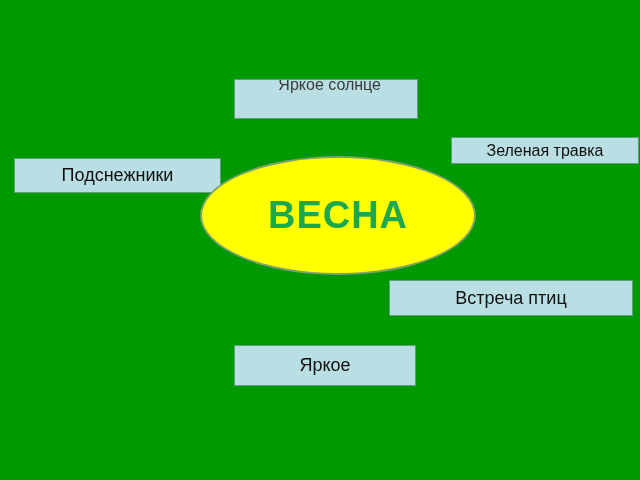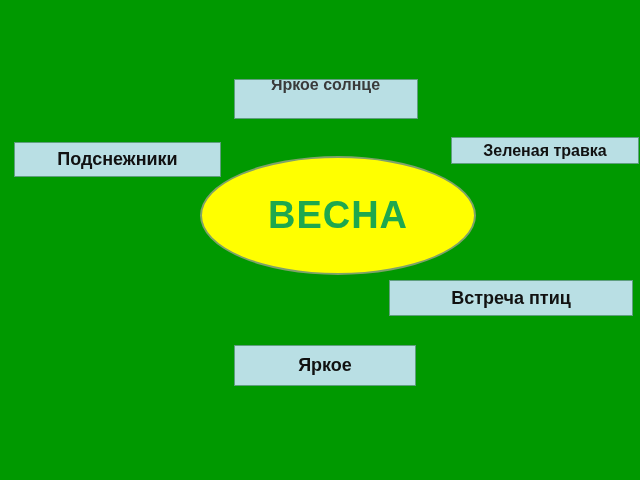--- a/index.html
+++ b/index.html
@@ -8,22 +8,22 @@
     background: #009900;
     position: relative;
     font-family: "Liberation Sans", sans-serif;
   }
   .box {
     position: absolute;
     background: #b9dfe4;
     border: 1px solid #5f9f7f;
     box-sizing: border-box;
     display: flex; align-items: center; justify-content: center;
-    text-align: left;
-    font-weight: bold;
+    text-align: right;
+    font-weight: normal;
     color: #111111;
     cursor: default;
   }
   .center {
     position: absolute;
     left: 200px; top: 156px; width: 276px; height: 119px;
     background: #ffff00;
     border: 2px solid #7fa26a;
     border-radius: 50%;
     box-sizing: border-box;
@@ -38,21 +38,21 @@
 </style>
 </head>
 <body>
 
 <div style="position:absolute;inset:0;">
 
   <div class="box" style="left:234px;top:79px;width:184px;height:40px;font-size:16px;line-height:18px;color:#3a3a3a;align-items:flex-start;padding-top:0;overflow:hidden;">
     <span style="display:block;width:110px;margin-top:-4px;">Яркое солнце</span>
   </div>
 
-  <div class="box" style="left:14px;top:142px;width:207px;height:35px;font-size:18px;">
+  <div class="box" style="left:14px;top:158px;width:207px;height:35px;font-size:18px;">
     <span>Подснежники</span>
   </div>
 
   <div class="box" style="left:451px;top:137px;width:188px;height:27px;font-size:16px;">
     <span>Зеленая травка</span>
   </div>
 
   <div class="center">
     <span>ВЕСНА</span>
   </div>

